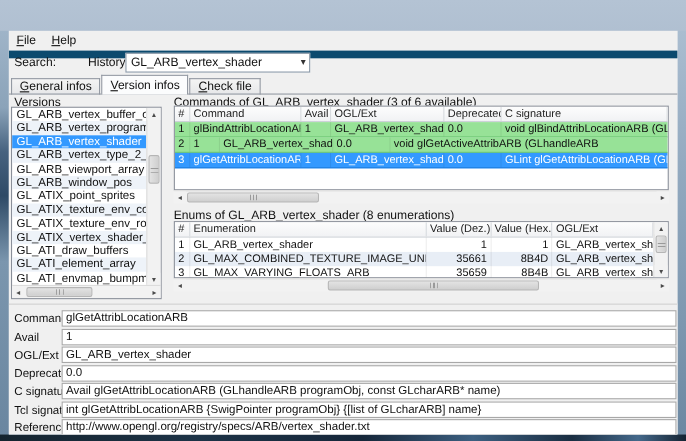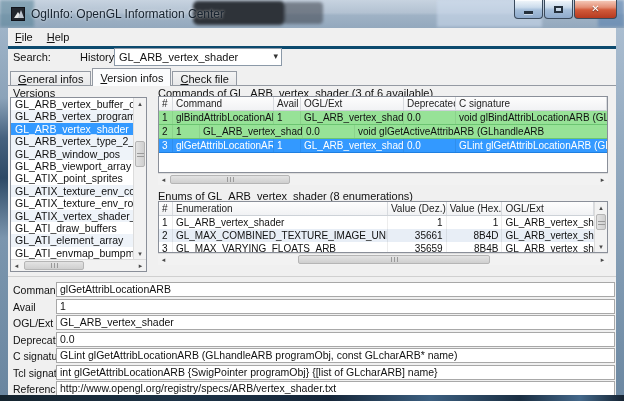--- a/index.html
+++ b/index.html
@@ -29,21 +29,21 @@
   .capbtns{position:absolute;right:7px;top:0;display:flex;}
   .cbtn{position:relative;height:19px;width:29px;box-sizing:border-box;border:1px solid #3a4a5c;border-top:none;
     border-radius:0 0 4px 4px;background:linear-gradient(180deg,#f2f7fb,#ccdcec 40%,#a6bfda 55%,#8fabcc);
     box-shadow:inset 0 1px 0 rgba(255,255,255,.7);margin-left:1px;display:flex;align-items:center;justify-content:center;}
   .cbtn.close{width:43px;background:linear-gradient(180deg,#f6cdbd,#e49077 40%,#d25a3a 55%,#b53a20);}
   .i-min{width:9px;height:3px;background:#25313d;margin-top:6px;box-shadow:0 1px 0 rgba(255,255,255,.5);}
   .i-max{width:9px;height:7px;border:2px solid #25313d;box-sizing:border-box;background:rgba(255,255,255,.35);}
   .i-close{color:#fff;font-size:10px;font-weight:bold;text-shadow:0 1px 1px rgba(0,0,0,.5);line-height:1;}
   
   .client{position:absolute;left:8px;top:28px;width:608px;height:367px;background:#f0f0f0;overflow:hidden;}
-  .menubar{position:absolute;left:0;top:0;right:0;height:18px;display:flex;align-items:center;border-bottom:3px solid #0c4a6e;}
+  .menubar{position:absolute;left:0;top:0;right:0;height:18px;display:flex;align-items:center;border-bottom:7px solid #0c4a6e;}
   .mitem{font-size:11px;color:#111;padding:2px 7px;}
   .srow{position:absolute;left:0;top:19px;right:0;height:22px;}
   .slabel{position:absolute;left:5px;top:4px;font-size:11px;color:#111;}
   .hlabel{position:absolute;left:72px;top:4px;font-size:11px;color:#111;}
   .combo{position:absolute;left:106px;top:1px;width:168px;height:18px;background:#fff;border:1px solid #8b99a8;box-sizing:border-box;}
   .combo .val{position:absolute;left:4px;top:2px;font-size:11px;color:#111;white-space:nowrap;}
   .combo .arr{position:absolute;right:3px;top:2px;font-size:9px;color:#333;}
   
   .tabstrip{position:absolute;left:2px;top:40px;right:2px;height:18px;display:flex;align-items:flex-end;}
   .tab{box-sizing:border-box;height:15px;border:1px solid #949aa3;border-bottom:none;background:linear-gradient(#f4f4f4,#e6e7e9);
@@ -86,40 +86,20 @@
   .drow{position:absolute;left:0;right:0;height:16px;}
   .dlabel{position:absolute;left:5px;top:2px;font-size:10.5px;color:#111;white-space:nowrap;}
   .dval{position:absolute;left:48px;right:1px;top:0;height:15px;background:#fff;border:1px solid #a8a8a8;box-sizing:border-box;
     font-size:10.5px;color:#111;line-height:13px;padding:0 3px;white-space:nowrap;overflow:hidden;}
 </style>
 </head>
 <body>
 
 <div id="screen">
 
-  <div class="titlebar">
-    <div class="blob teal"></div>
-    <div class="blob dark"></div>
-    <div class="blob dark2"></div>
-    <div class="blob light"></div>
-    <div class="blob blue"></div>
-    <div class="appicon"></div>
-    <div class="apptitle">OglInfo: OpenGL Information Center</div>
-    <div class="capbtns">
-      <div class="cbtn">
-          <span class="i-min"></span>
-        </div>
-      <div class="cbtn">
-          <span class="i-max"></span>
-        </div>
-      <div class="cbtn close">
-          <span class="i-close">✕</span>
-        </div>
-    </div>
-  </div>
 
   <div class="frame-left"></div>
   <div class="frame-right"></div>
   <div class="frame-bottom"></div>
 
   <div class="client">
 
     <div class="menubar">
       <span class="mitem"><u>F</u>ile</span>
       <span class="mitem"><u>H</u>elp</span>
@@ -141,22 +121,22 @@
       <span class="tab"><u>C</u>heck file</span>
     </div>
 
     <span class="caption" style="left:5px;top:59px;">Versions</span>
     <div class="listbox">
       <div class="litems">
         <div class="li">GL_ARB_vertex_buffer_object</div>
         <div class="li alt">GL_ARB_vertex_program</div>
         <div class="li sel">GL_ARB_vertex_shader</div>
         <div class="li alt">GL_ARB_vertex_type_2_10_10_10_rev</div>
+        <div class="li">GL_ARB_viewport_array</div>
         <div class="li alt">GL_ARB_window_pos</div>
-        <div class="li">GL_ARB_viewport_array</div>
         <div class="li">GL_ATIX_point_sprites</div>
         <div class="li alt">GL_ATIX_texture_env_combine3</div>
         <div class="li">GL_ATIX_texture_env_route</div>
         <div class="li alt">GL_ATIX_vertex_shader_output_point_size</div>
         <div class="li">GL_ATI_draw_buffers</div>
         <div class="li alt">GL_ATI_element_array</div>
         <div class="li">GL_ATI_envmap_bumpmap</div>
       </div>
       <div class="vsb" style="right:0;top:0;bottom:12px;">
         <span class="sb-btn" style="top:0;">▴</span>
@@ -276,21 +256,21 @@
       <div class="drow" style="top:38px;">
         <span class="dlabel">OGL/Ext</span>
         <div class="dval">GL_ARB_vertex_shader</div>
       </div>
       <div class="drow" style="top:54.5px;">
         <span class="dlabel">Deprecated</span>
         <div class="dval">0.0</div>
       </div>
       <div class="drow" style="top:71px;">
         <span class="dlabel">C signature</span>
-        <div class="dval">GLint glGetAttribLocationARB (GLhandleARB programObj, const GLcharARB* name)</div>
+        <div class="dval">Avail glGetAttribLocationARB (GLhandleARB programObj, const GLcharARB* name)</div>
       </div>
       <div class="drow" style="top:87.5px;">
         <span class="dlabel">Tcl signature</span>
         <div class="dval">int glGetAttribLocationARB {SwigPointer programObj} {[list of GLcharARB] name}</div>
       </div>
       <div class="drow" style="top:104px;">
         <span class="dlabel">Reference link</span>
         <div class="dval">http://www.opengl.org/registry/specs/ARB/vertex_shader.txt</div>
       </div>
     </div>

